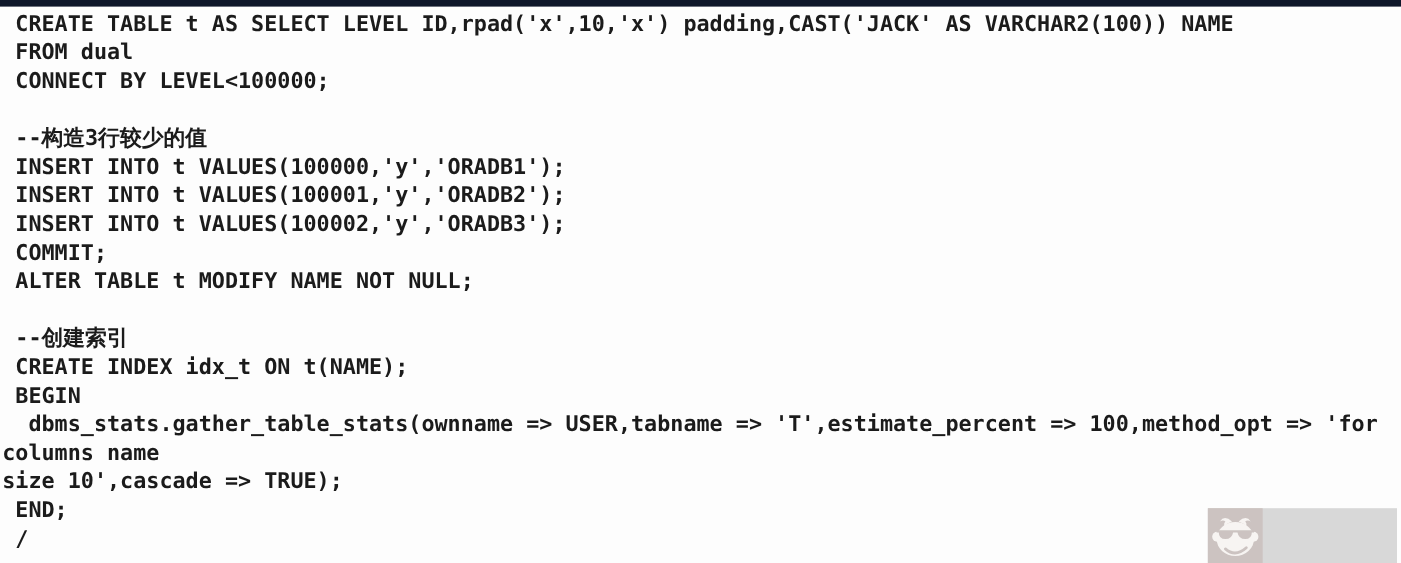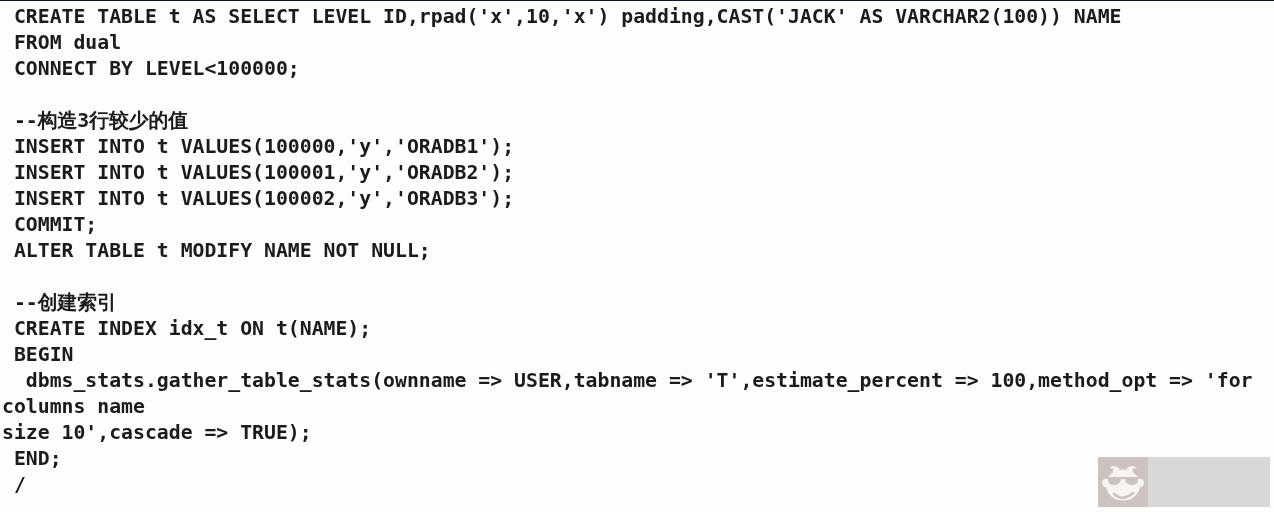--- a/index.html
+++ b/index.html
@@ -14,21 +14,21 @@
     width: 1274px;
     height: 512px;
     overflow: hidden;
     background: var(--bg);
   }
   .screen {
     position: relative;
     width: 1274px;
     height: 512px;
     background: var(--bg);
-    border-top: 1px solid #0f172a;
+    border-top: 6px solid #0f172a;
   }
   pre.code {
     position: absolute;
     left: 2px;
     top: 3px;
     font-family: "DejaVu Sans Mono", "Liberation Mono", monospace;
     font-weight: bold;
     font-size: 19.8px;
     line-height: 26px;
     letter-spacing: 0;

